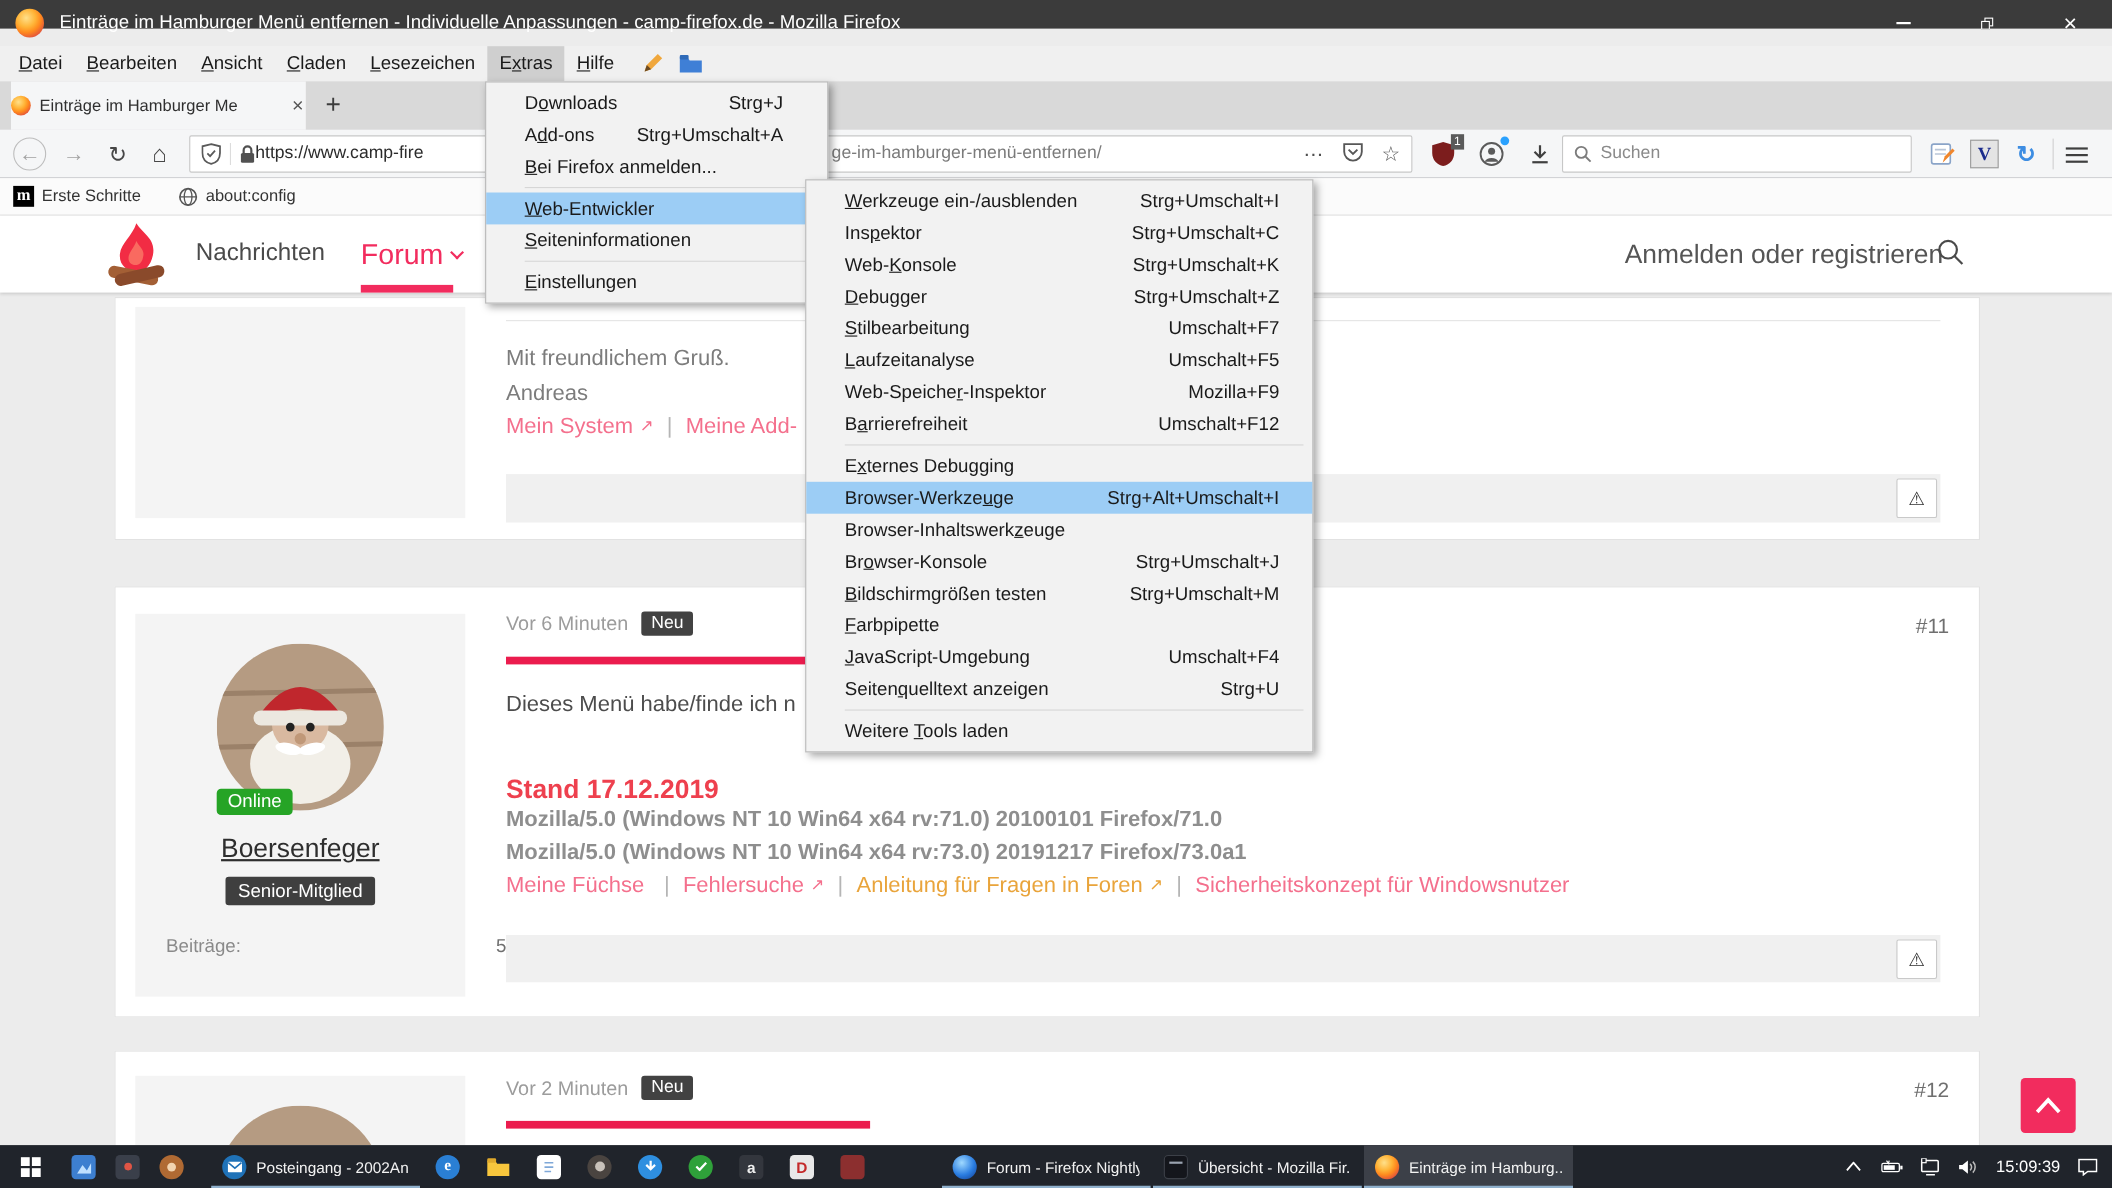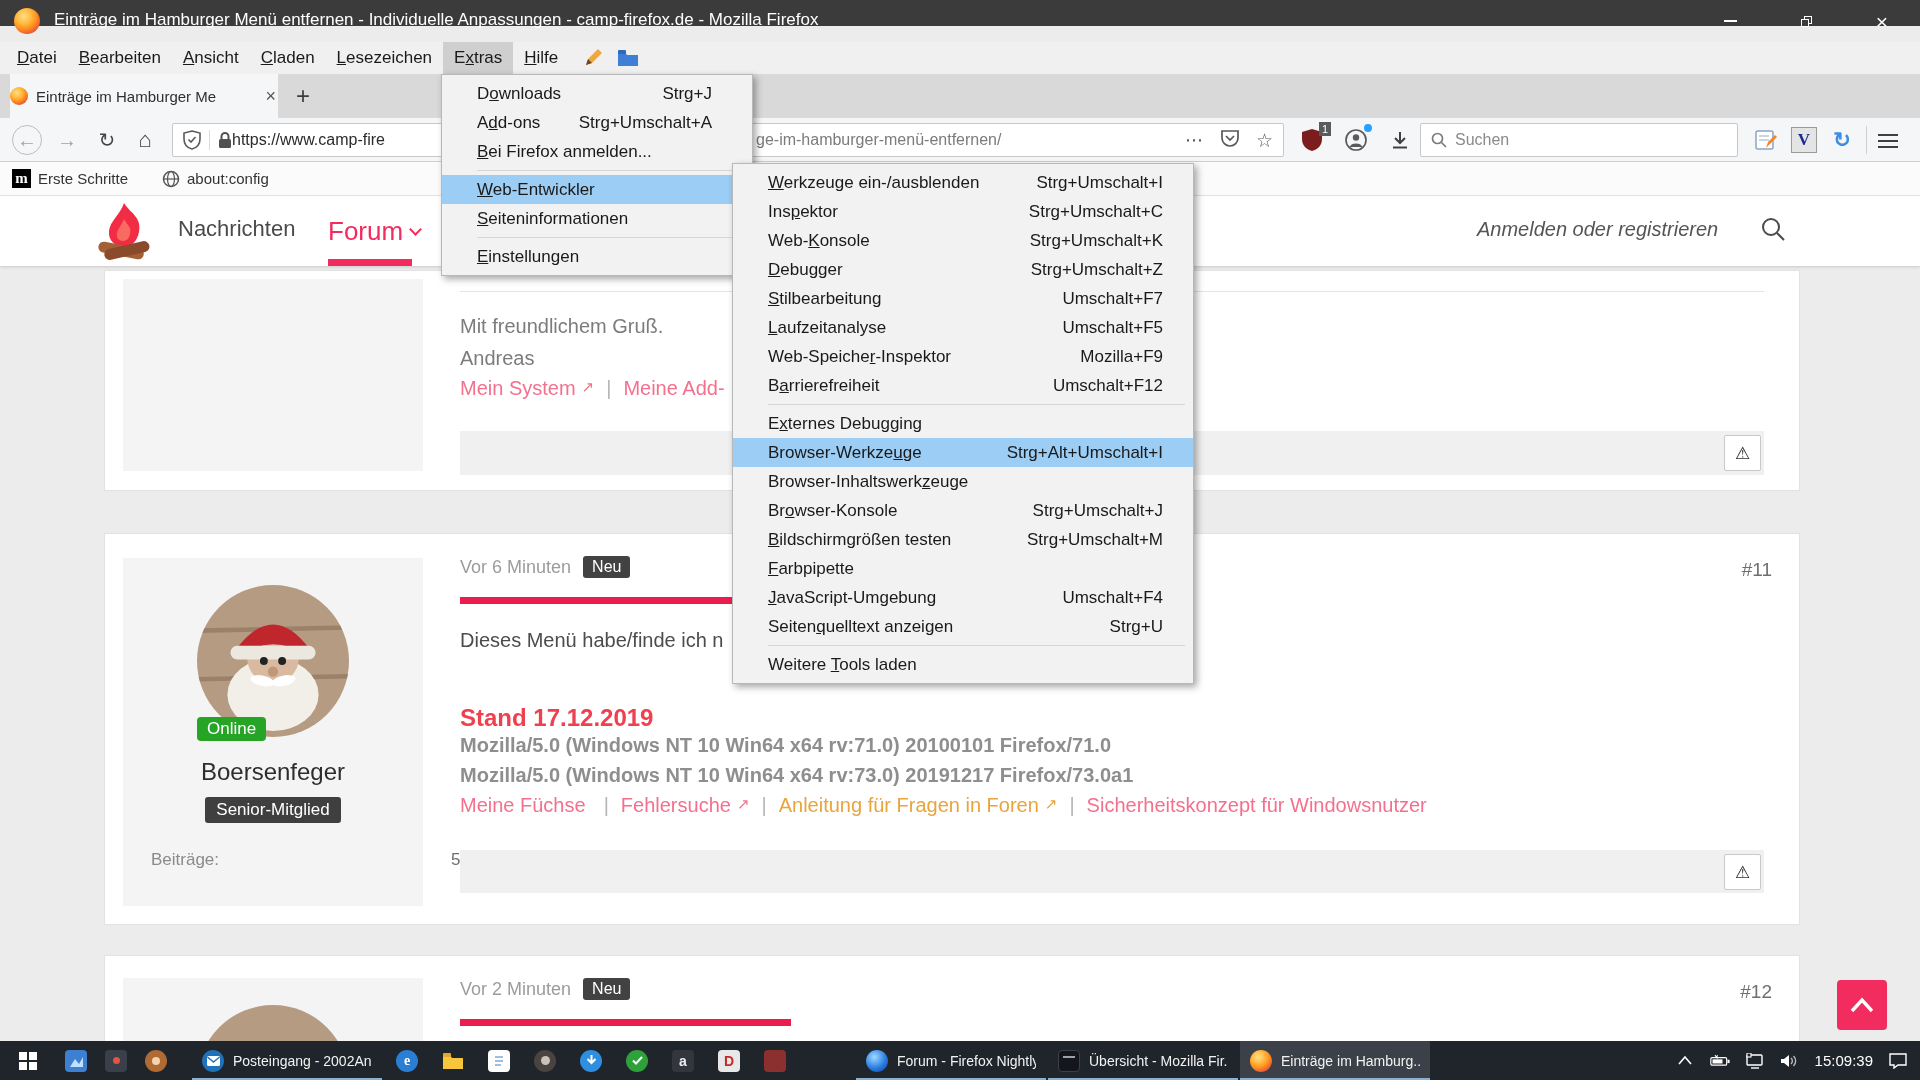--- a/index.html
+++ b/index.html
@@ -82,21 +82,21 @@
 
   
   .content{position:absolute;left:0;top:196px;width:1920px;height:845px;background:#ececec;overflow:hidden;}
   .siteheader{position:absolute;left:0;top:0;width:1920px;height:70px;background:#fff;
     box-shadow:0 1px 3px rgba(0,0,0,.15);}
   .sh-nach{position:absolute;left:178px;top:20px;font-size:22px;color:#4a4a4a;}
   .sh-forum{position:absolute;left:328px;top:20px;font-size:26px;color:#f22c5e;display:flex;align-items:center;gap:8px;}
   .caret{width:9px;height:9px;border-right:2px solid #f22c5e;border-bottom:2px solid #f22c5e;
     transform:rotate(45deg);margin-top:-5px;}
   .sh-underline{position:absolute;left:328px;top:63px;width:84px;height:7px;background:#f22c5e;}
-  .sh-login{position:absolute;left:1477px;top:22px;font-size:20px;color:#555;font-style:italic;}
+  .sh-login{position:absolute;left:1477px;top:22px;font-size:24px;color:#555;}
   .sh-mag{position:absolute;left:1760px;top:20px;}
 
   .card{position:absolute;left:104px;width:1696px;background:#fff;border:1px solid #e2e2e2;}
   .card10{top:74px;height:221px;}
   .card11{top:337px;height:392px;}
   .card12{top:759px;height:130px;}
   .avbox{position:absolute;left:18px;width:300px;background:#f4f4f4;}
   .divline{position:absolute;left:355px;top:20px;width:1304px;height:1px;background:#e4e4e4;}
   .gray-t{color:#7c7c7c;font-size:20px;position:absolute;left:355px;}
   .plinks{position:absolute;left:355px;display:flex;align-items:center;font-size:20px;white-space:nowrap;}
@@ -110,21 +110,21 @@
     border:1px solid #c9c9c9;border-radius:2px;display:flex;align-items:center;justify-content:center;
     font-size:17px;color:#2f2f2f;}
 
   .meta-time{position:absolute;left:355px;font-size:18px;color:#9c9c9c;display:flex;align-items:center;gap:12px;}
   .neu-badge{background:#424242;color:#fff;font-size:16px;padding:2px 9px;border-radius:3px;}
   .post-num{position:absolute;right:27px;font-size:19px;color:#6f6f6f;}
   .pinkbar{position:absolute;left:355px;width:331px;height:7px;background:#eb1c4e;}
 
   .avatar{position:absolute;width:152px;height:152px;border-radius:50%;overflow:hidden;}
   .online-badge{position:absolute;background:#26a426;color:#fff;font-size:17px;padding:2px 10px;border-radius:4px;}
-  .u-name{position:absolute;left:18px;width:300px;text-align:center;font-size:24px;color:#2e2e2e;}
+  .u-name{position:absolute;left:18px;width:300px;text-align:center;font-size:24px;color:#2e2e2e;text-decoration:underline;}
   .rank-wrap{position:absolute;left:18px;width:300px;text-align:center;}
   .rank-badge{display:inline-block;background:#3f3f3f;color:#fff;font-size:17px;padding:3px 11px;border-radius:3px;}
   .posts-row{position:absolute;left:46px;width:352px;display:flex;font-size:17px;}
   .posts-label{color:#8a8a8a;}
   .posts-val{margin-left:auto;color:#6f6f6f;}
 
   .body-t{position:absolute;left:355px;font-size:20px;color:#4c4c4c;}
   .stand-t{position:absolute;left:355px;font-size:24px;font-weight:bold;color:#ee404e;}
   .ua-t{position:absolute;left:355px;font-size:20px;font-weight:bold;color:#8e8e8e;}
 

